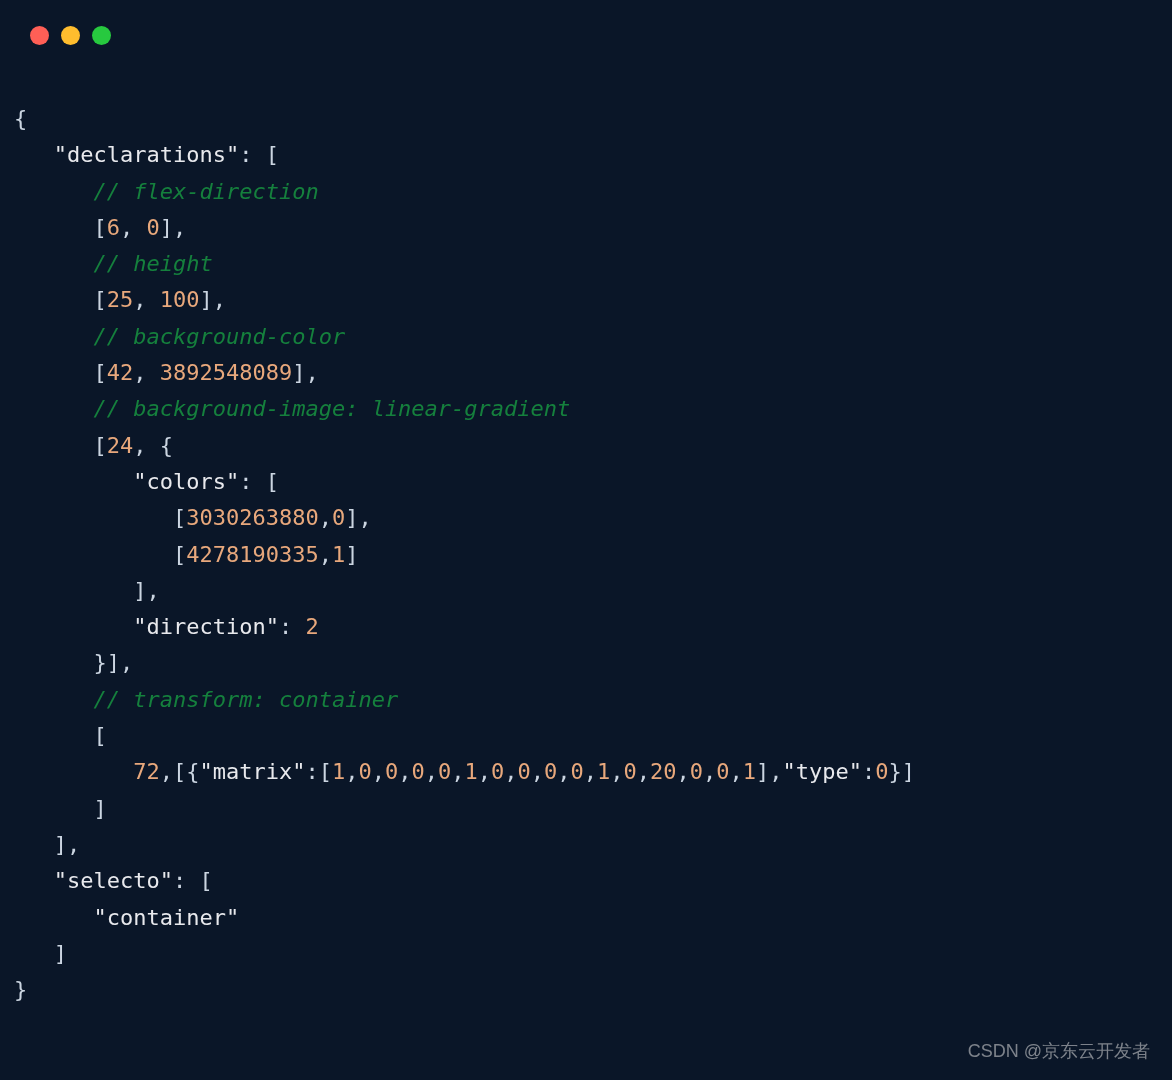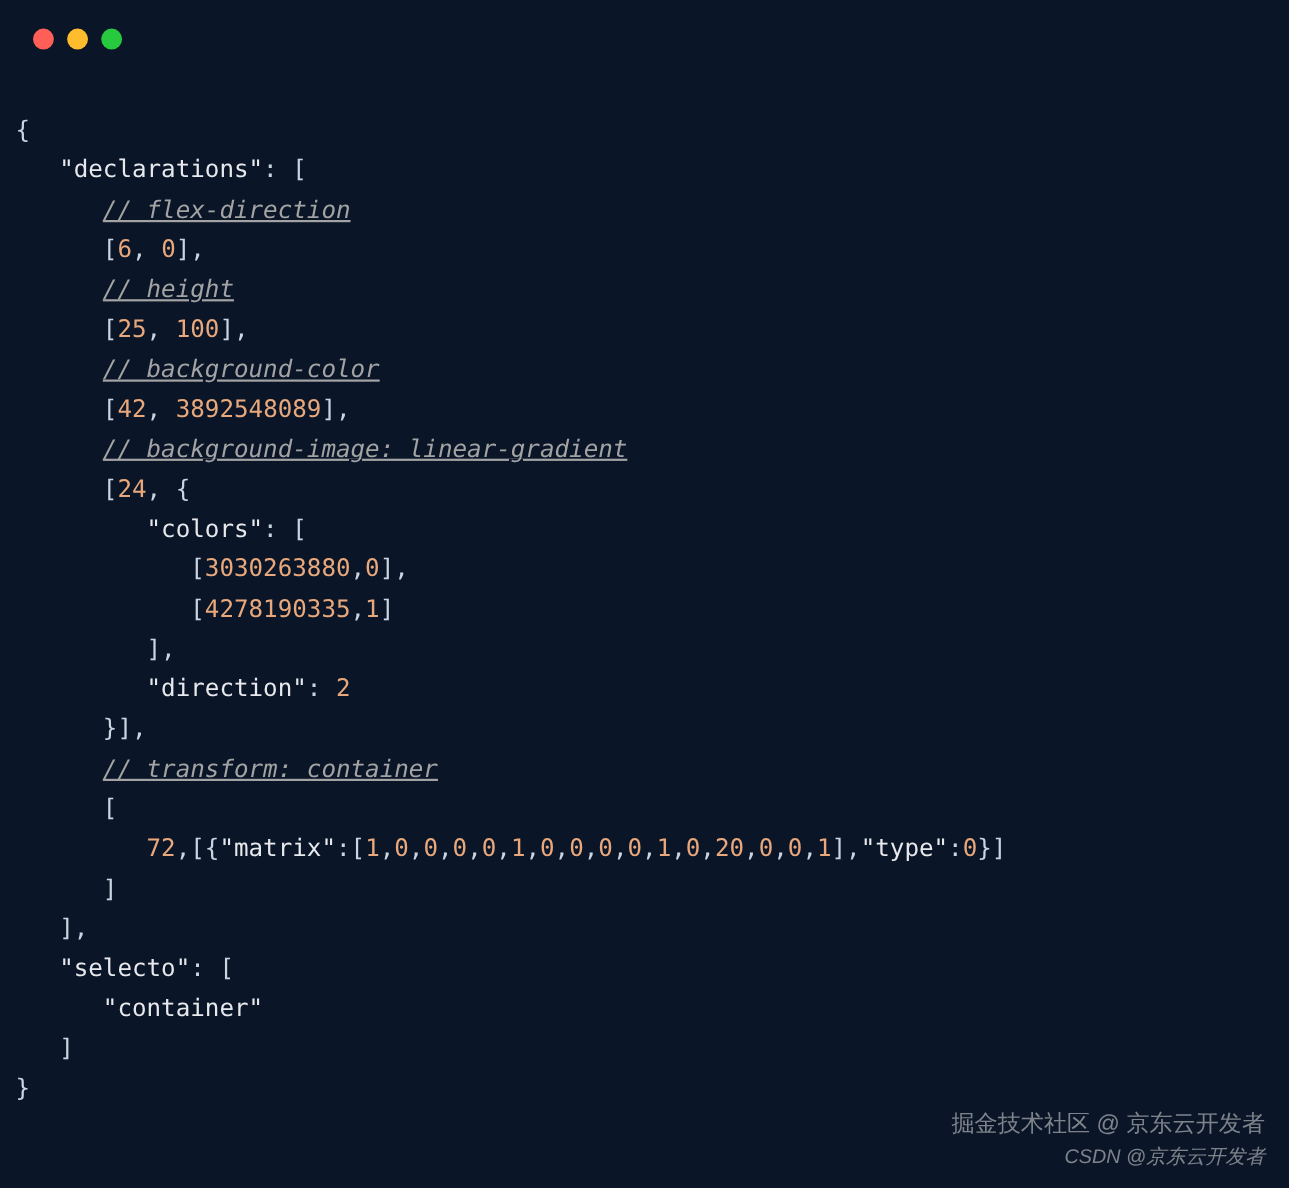--- a/index.html
+++ b/index.html
@@ -29,37 +29,36 @@
       border-radius: 50%;
     }
     .dot.red { background: #ff5f56; }
     .dot.yellow { background: #ffbd2e; }
     .dot.green { background: #27c93f; }
     .code {
       padding: 56px 14px 0 14px;
       white-space: pre;
       font-style: normal;
     }
-    .comment { color: #a3a3a3; font-style: italic; text-decoration: underline; }
+    .comment { color: #15803d; font-style: italic; }
     .string { color: #e8e9ed; }
     .number { color: #e8a87c; }
     .punct { color: #cbd5e1; }
     .watermark {
       position: absolute;
       right: 22px;
       bottom: 16px;
       text-align: right;
       color: rgba(220,220,220,0.55);
       font-family: -apple-system, sans-serif;
       font-size: 21px;
       line-height: 1.45;
     }
     .watermark .line2 {
       font-size: 18px;
-      font-style: italic;
     }
   </style>
 </head>
 <body>
 
 <div class="window-controls">
   <div class="dot red"></div>
   <div class="dot yellow"></div>
   <div class="dot green"></div>
 </div>
@@ -85,15 +84,14 @@
          <span class="number">72</span><span class="punct">,[{</span><span class="string">"matrix"</span><span class="punct">:[</span><span class="number">1</span><span class="punct">,</span><span class="number">0</span><span class="punct">,</span><span class="number">0</span><span class="punct">,</span><span class="number">0</span><span class="punct">,</span><span class="number">0</span><span class="punct">,</span><span class="number">1</span><span class="punct">,</span><span class="number">0</span><span class="punct">,</span><span class="number">0</span><span class="punct">,</span><span class="number">0</span><span class="punct">,</span><span class="number">0</span><span class="punct">,</span><span class="number">1</span><span class="punct">,</span><span class="number">0</span><span class="punct">,</span><span class="number">20</span><span class="punct">,</span><span class="number">0</span><span class="punct">,</span><span class="number">0</span><span class="punct">,</span><span class="number">1</span><span class="punct">],</span><span class="string">"type"</span><span class="punct">:</span><span class="number">0</span><span class="punct">}]</span>
       <span class="punct">]</span>
    <span class="punct">],</span>
    <span class="string">"selecto"</span><span class="punct">: [</span>
       <span class="string">"container"</span>
    <span class="punct">]</span>
 <span class="punct">}</span>
 </div>
 
 <div class="watermark">
-  <div>掘金技术社区 @ 京东云开发者</div>
   <div class="line2">CSDN @京东云开发者</div>
 </div>
 
 </body></html>

